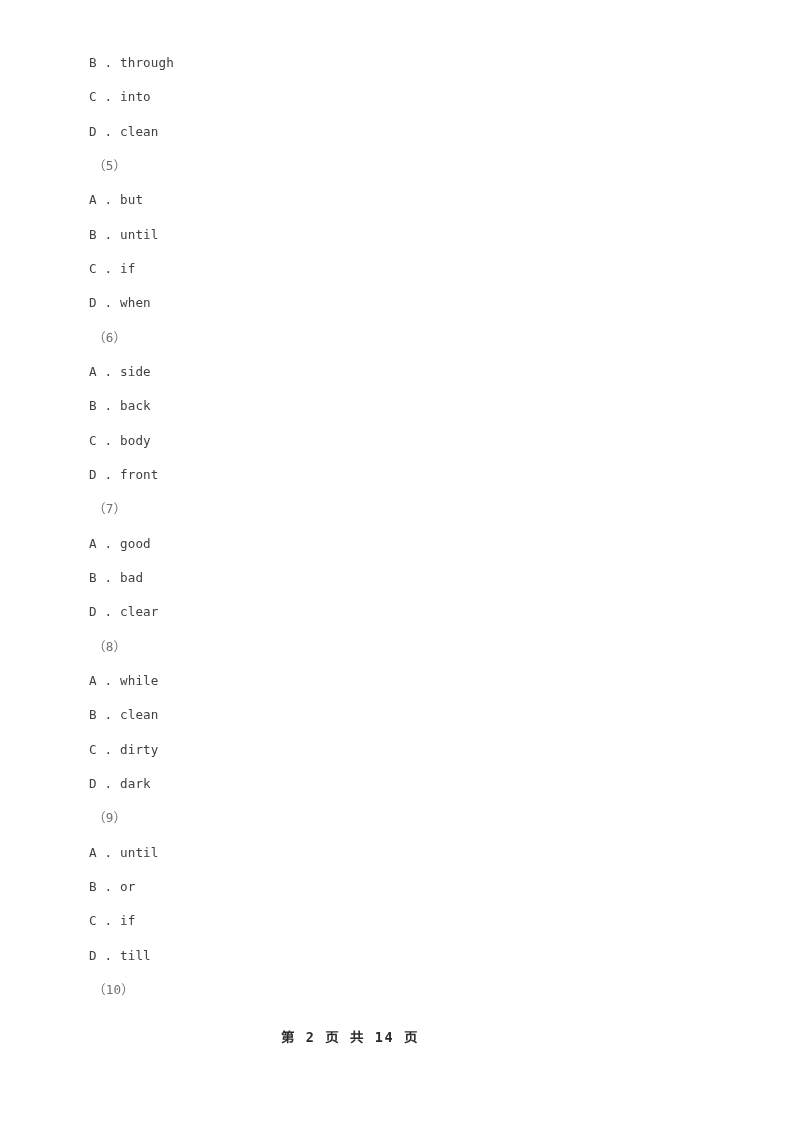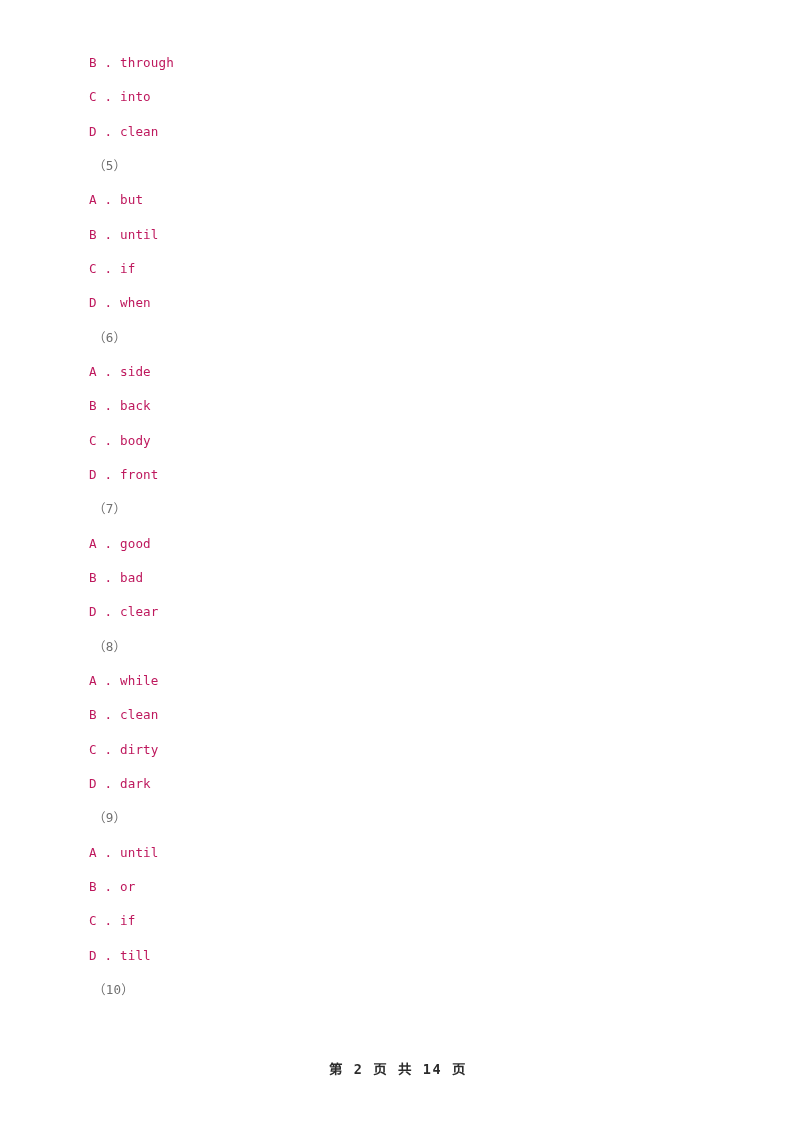--- a/index.html
+++ b/index.html
@@ -31,43 +31,42 @@
     position: absolute;
     left: 89px;
     top: 46px;
     width: 620px;
   }
 
   .line {
     height: 34.33px;
     line-height: 34.33px;
     font-size: 12.6px;
-    color: #be185d;
+    color: #404040;
     letter-spacing: 0.15px;
     white-space: pre;
   }
 
   .line.option {
     padding-left: 0px;
   }
 
   .line.qnum {
     padding-left: 4px;
     color: #6f6f6f;
     font-size: 12.6px;
   }
 
   
   .footer {
     position: absolute;
     left: 0;
-    top: 1058px;
+    top: 1026px;
     width: 700px;
     text-align: center;
-    padding-left: 48px;
   }
   .footer-text {
     display: inline-block;
     font-family: "DejaVu Sans Mono", "Liberation Mono", monospace;
     font-size: 13.5px;
     color: #2b2b2b;
     font-weight: 700;
     letter-spacing: 1.6px;
     white-space: pre;
   }

